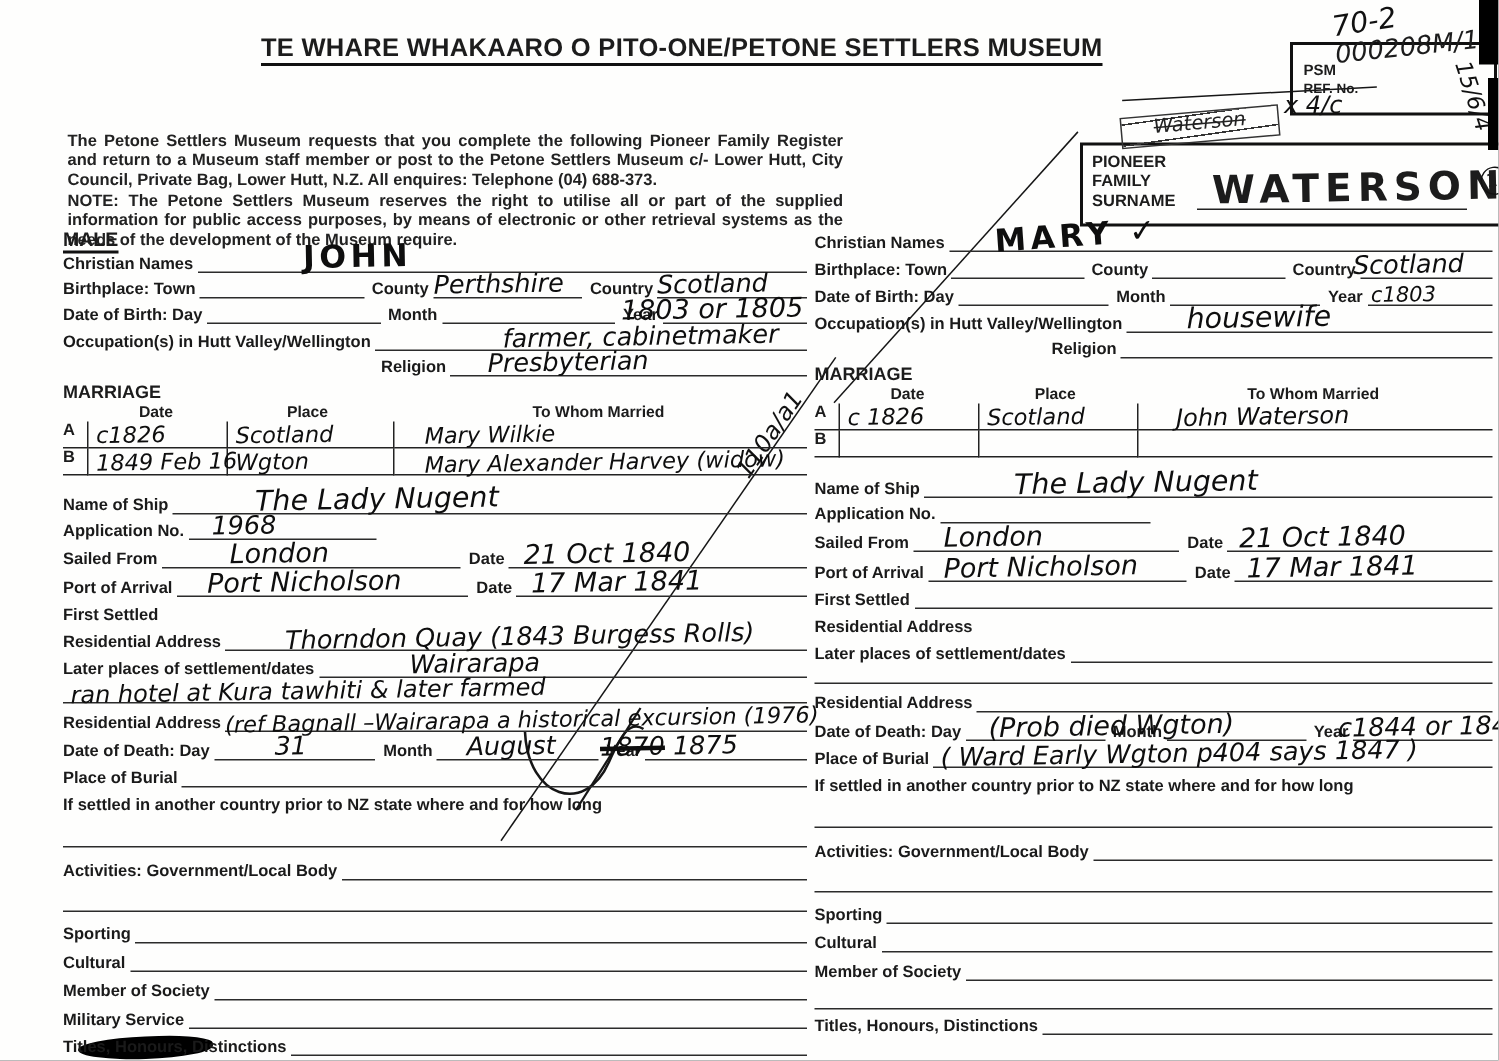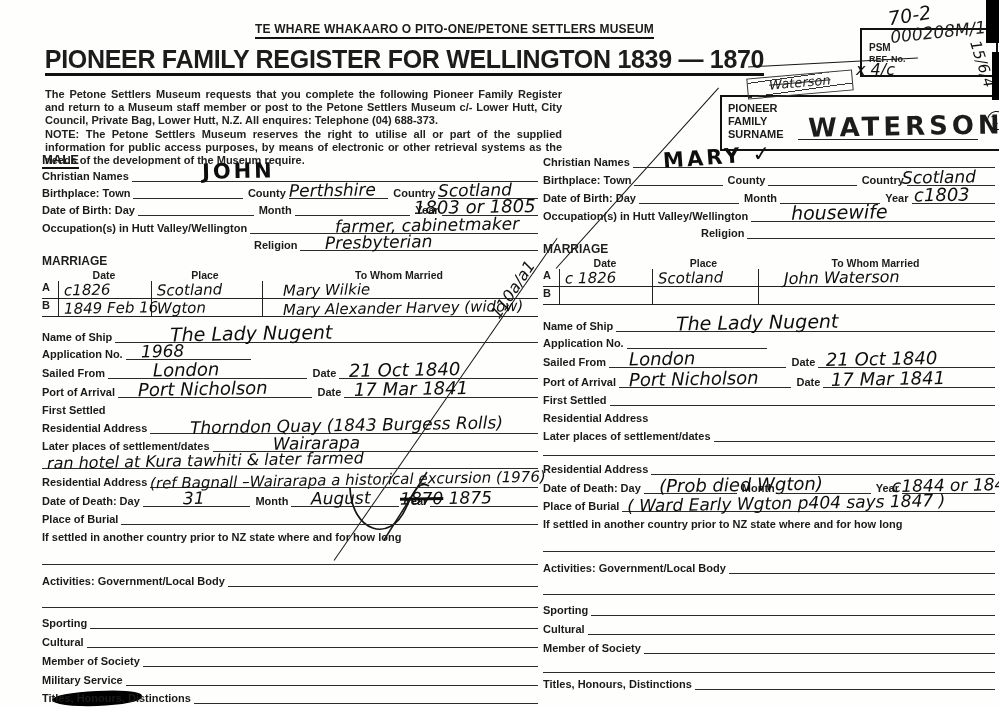--- a/index.html
+++ b/index.html
@@ -1,20 +1,20 @@
 <!DOCTYPE html>
 <html><head>
 <meta charset="utf-8">
 <style>
   html,body{margin:0;padding:0;background:#888;}
   .page{position:relative;width:999px;height:707px;background:#fefefd;overflow:hidden;
         font-family:"Liberation Sans",sans-serif;color:#1c1c1c;}
   
   .hdr1{position:absolute;left:0;right:90px;top:22px;text-align:center;
-        font-size:12px;font-weight:700;letter-spacing:.2px;}
+        font-size:17px;font-weight:700;letter-spacing:.2px;}
   .hdr1 span{border-bottom:2px solid #111;padding-bottom:1px;}
   .hdr2{position:absolute;left:0;right:190px;top:45px;text-align:center;
         font-size:25px;font-weight:700;letter-spacing:-.3px;}
   .hdr2 span{border-bottom:3px solid #111;padding-bottom:0;}
   .intro{position:absolute;left:45px;top:88px;width:517px;font-size:11px;line-height:13.2px;
          text-align:justify;font-weight:600;color:#222;}
   .lbl{font-size:11px;font-weight:700;white-space:nowrap;padding-right:3px;color:#1a1a1a;}
   .sec{font-size:13px;font-weight:700;}
   .sec u{text-decoration:none;border-bottom:2px solid #111;}
   
@@ -64,21 +64,20 @@
        background:repeating-linear-gradient(-3deg,transparent 0 6px,#333 6px 7px,transparent 7px 14px);}
   .penline{position:absolute;height:0;border-top:1.7px solid #161616;}
   .blob{position:absolute;background:#000;}
 </style>
 </head>
 <body>
 
 <div class="page">
 
   <div class="hdr1"><span>TE WHARE WHAKAARO O PITO-ONE/PETONE SETTLERS MUSEUM</span></div>
-  <div class="hdr2"><span>PIONEER FAMILY REGISTER FOR WELLINGTON 1839 — 1870</span></div>
   <div class="penline" style="left:748px;top:62px;width:170px;transform:rotate(-3deg);"></div>
 
   <div class="intro">
     <span>The Petone Settlers Museum requests that you complete the following Pioneer Family Register and return to a Museum staff member or post to the Petone Settlers Museum c/- Lower Hutt, City Council, Private Bag, Lower Hutt, N.Z. All enquires: Telephone (04) 688-373.</span><br>
     <b>NOTE:</b>
     <span>The Petone Settlers Museum reserves the right to utilise all or part of the supplied information for public access purposes, by means of electronic or other retrieval systems as the needs of the development of the Museum require.</span>
   </div>
 
   <div class="psmbox">
     <div class="t1">PSM</div>
@@ -343,21 +342,21 @@
         </span>
     </div>
 
     <div class="frow" style="height:18px;">
       <span class="lbl">Date of Birth: Day</span>
       <span class="line" style="flex:1.2;"></span>
       <span class="lbl" style="padding-left:5px;">Month</span>
       <span class="line" style="flex:1.2;"></span>
       <span class="lbl" style="padding-left:5px;">Year</span>
       <span class="line">
-          <span class="hw md" style="left:2px;font-size:18px;">c1803</span>
+          <span class="hw md" style="left:2px;font-size:14px;">c1803</span>
         </span>
     </div>
 
     <div class="frow" style="height:18px;">
       <span class="lbl">Occupation(s) in Hutt Valley/Wellington</span>
       <span class="line">
           <span class="hw" style="left:40px;font-size:19px;">housewife</span>
         </span>
     </div>
 

